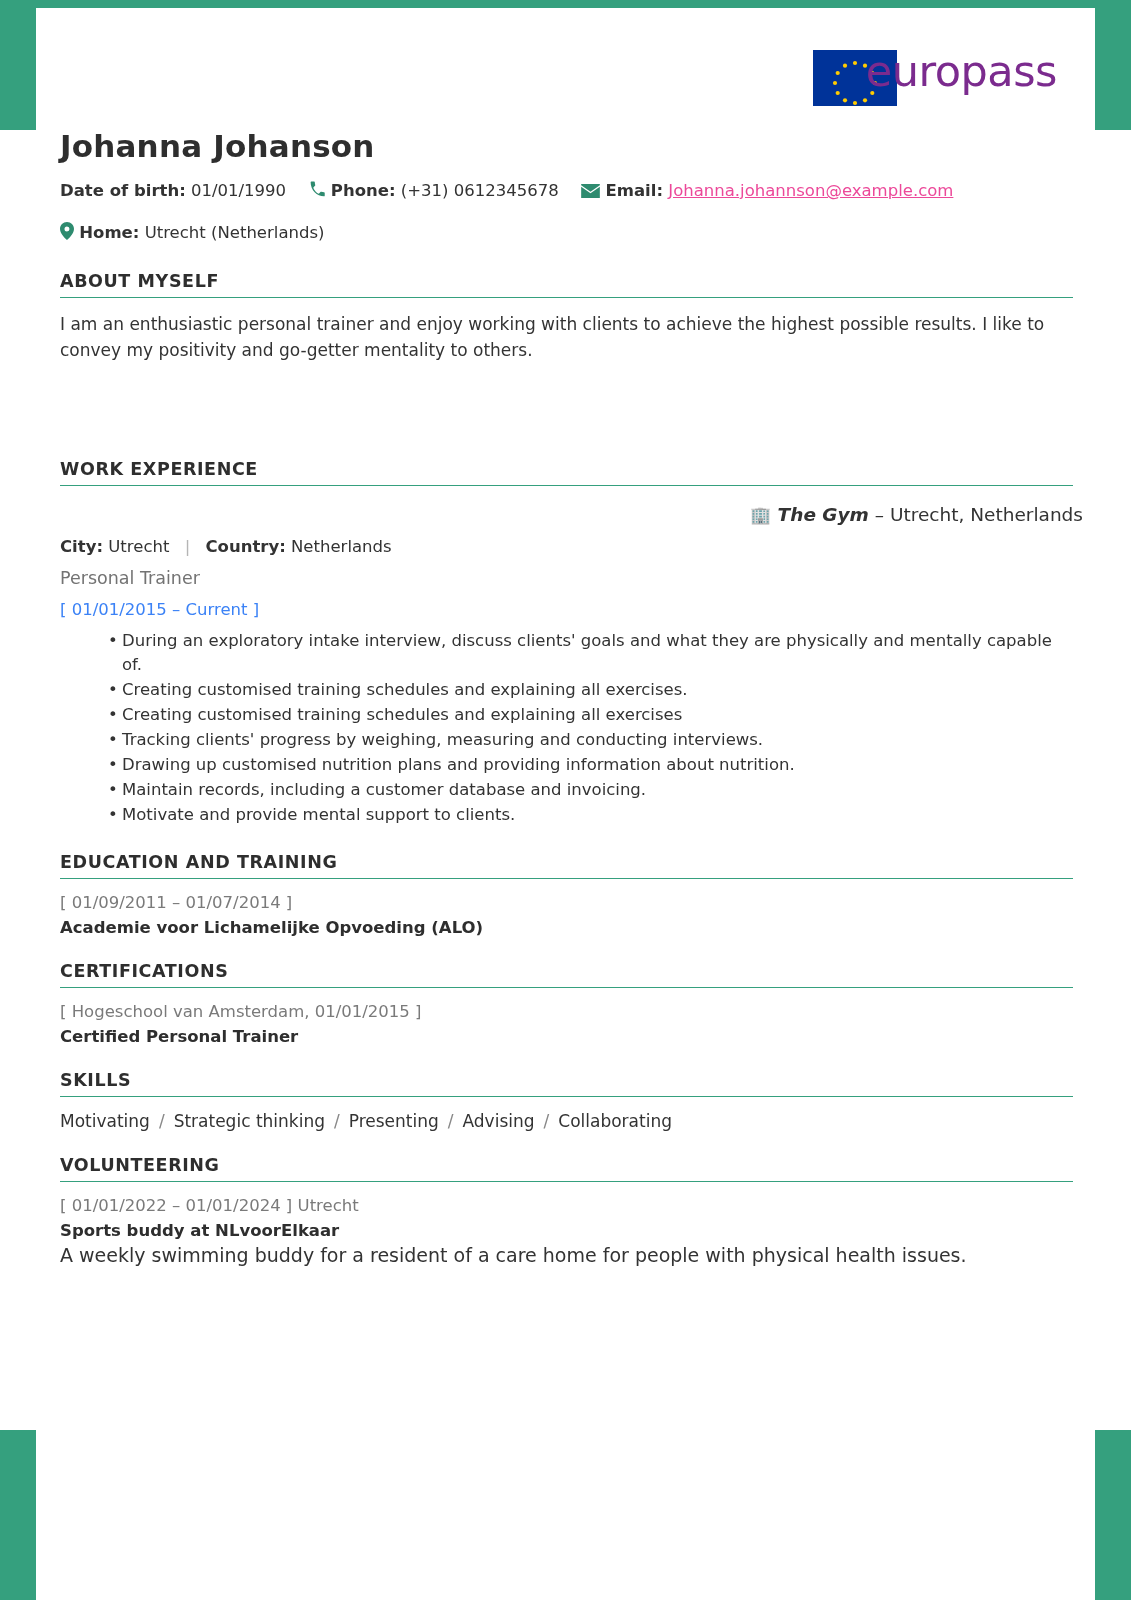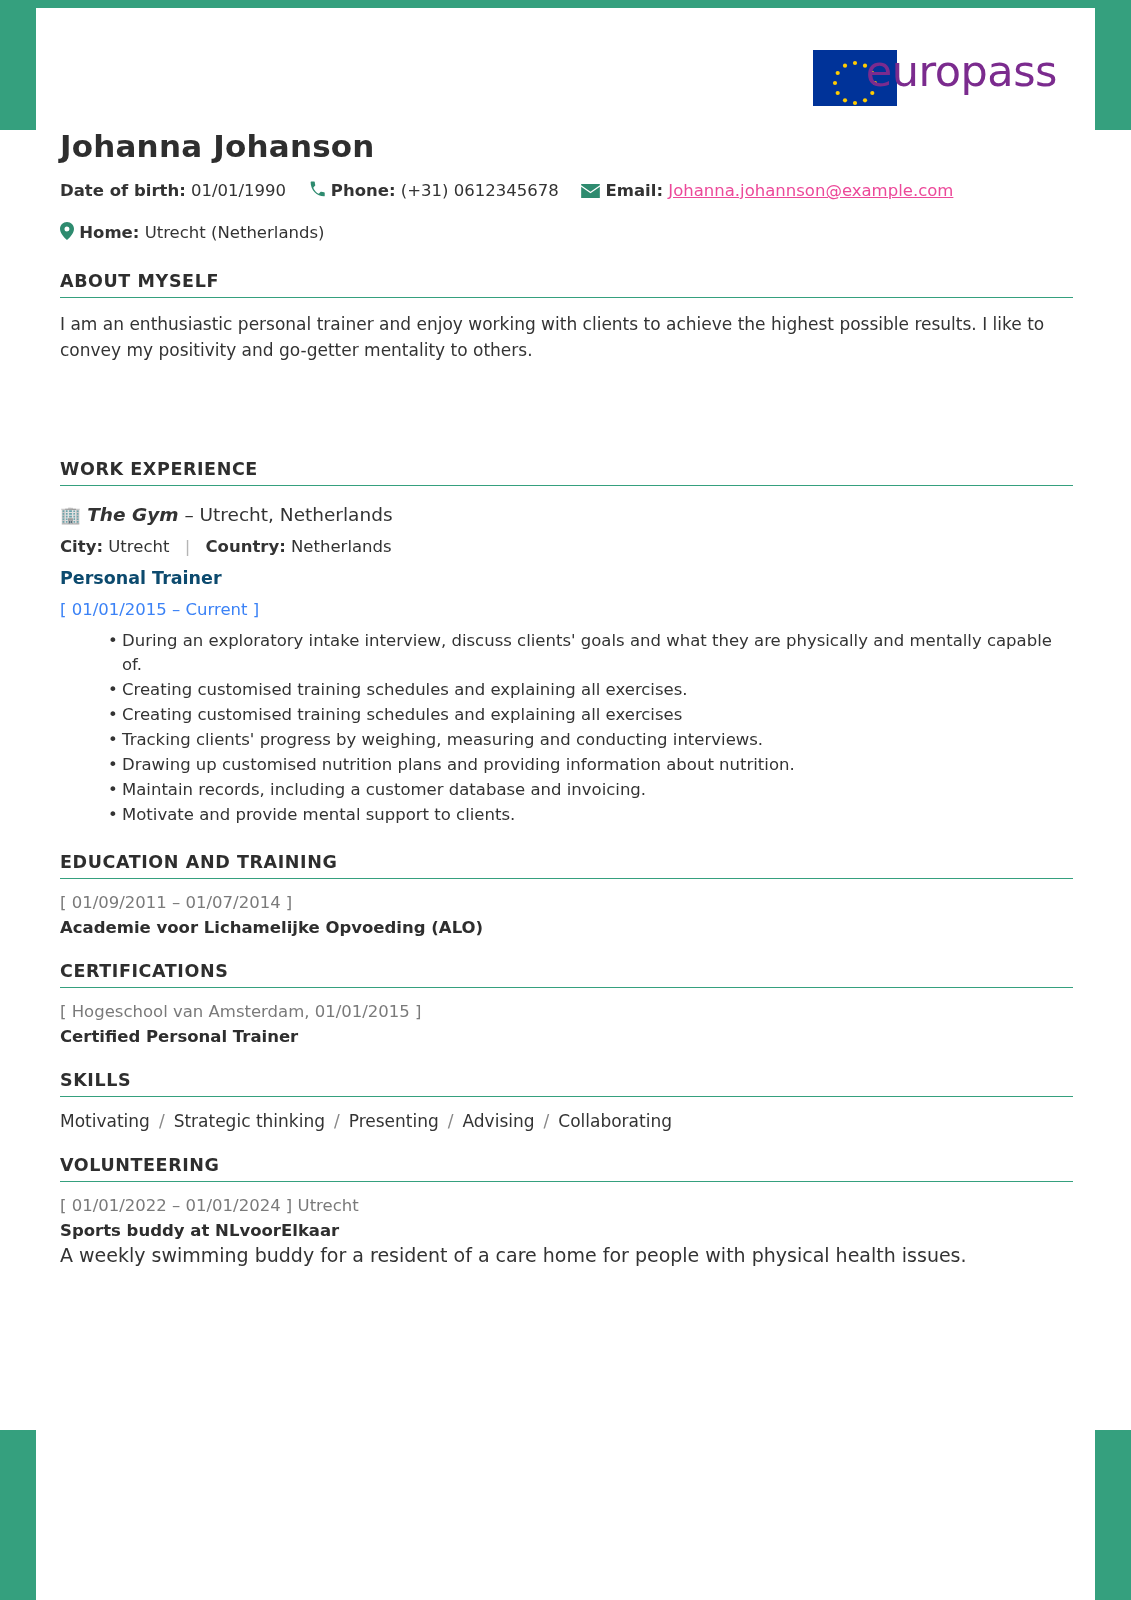--- a/index.html
+++ b/index.html
@@ -140,43 +140,44 @@
   .about-text {
     font-size: 17px;
     line-height: 1.5;
     color: #333;
     margin: 0;
     width: 995px;
   }
   .org-line {
     font-size: 18.5px;
     color: #333;
-    margin: 0 0 0 0;
+    margin: 0 0 0 8px;
     padding-top: 4px;
+    text-align: right;
   }
   .org-line .org-name {
     font-weight: bold;
     font-style: italic;
   }
   .bldg-icon {
     font-size: 17px;
     color: #555;
     margin-right: 6px;
   }
   .city-country {
     font-size: 16.5px;
     color: #333;
     margin: 12px 0 0 0;
   }
   .city-country .lbl { font-weight: bold; }
   .city-country .divider { color: #b5b5b5; padding: 0 10px; }
   .job-title {
     font-size: 17.5px;
-    font-weight: bold;
-    color: #0c4a6e;
+    font-weight: normal;
+    color: #737373;
     margin: 12px 0 0 0;
   }
   .date-range {
     font-size: 16.5px;
     color: #3b82f6;
     margin: 12px 0 0 0;
   }
   ul.bullets {
     margin: 10px 0 0 0;
     padding-left: 48px;

